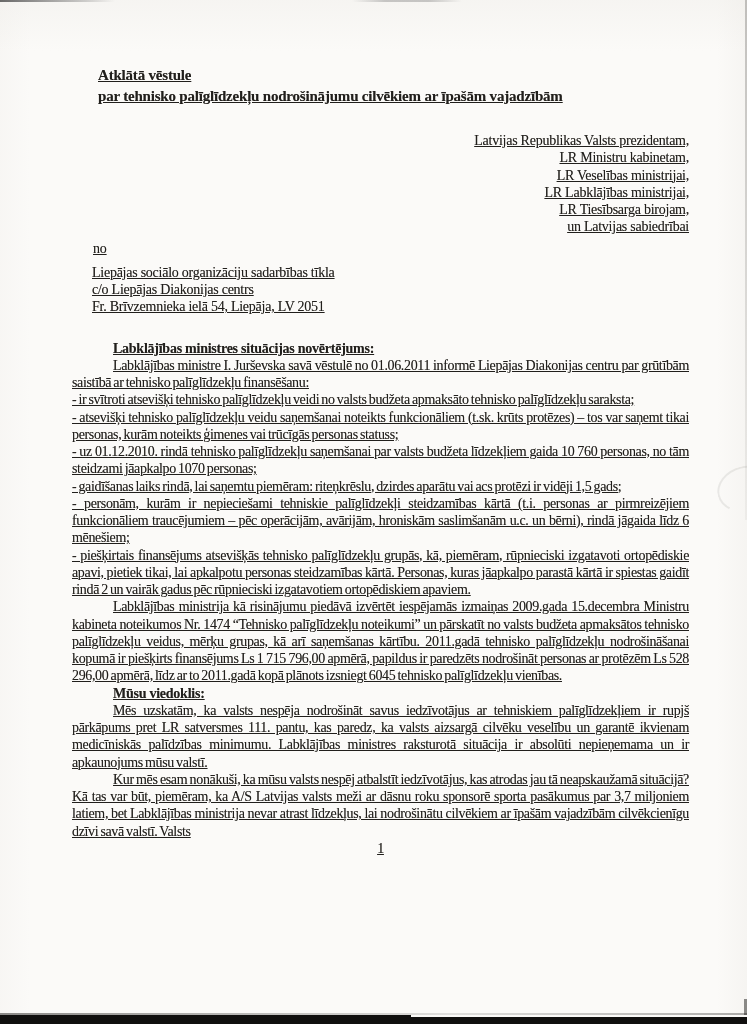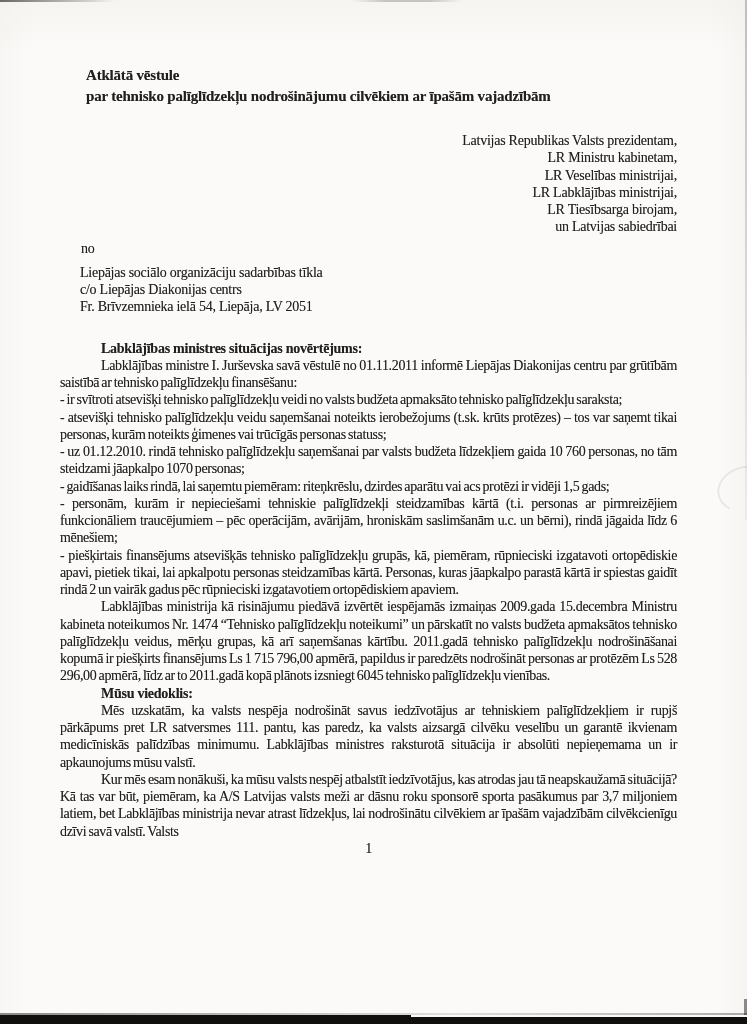--- a/index.html
+++ b/index.html
@@ -11,27 +11,28 @@
     background-color: #fbfaf8;
     background-image:
       linear-gradient(180deg, rgba(236,234,229,0.35), rgba(251,250,248,0) 5%),
       linear-gradient(90deg, rgba(240,238,234,0.30), rgba(251,250,248,0) 4%, rgba(251,250,248,0) 96%, rgba(238,236,232,0.40));
     overflow: hidden;
     font-family: "Liberation Serif", serif;
     color: #211f1c;
   }
   .content {
     position: absolute;
-    left: 60px;
+    left: 72px;
     top: 58px;
     width: 617px;
     font-size: 14px;
     line-height: 17.25px;
     letter-spacing: -0.25px;
     text-shadow: 0 0 0.6px rgba(60,55,48,0.50);
+    text-decoration: underline;
   }
   .title {
     margin: 7px 0 0 26px;
     font-weight: 700;
     font-size: 15px;
     line-height: 20.5px;
     letter-spacing: -0.2px;
   }
   .recipients { margin-top: 26px; text-align: right; }
   .from-label { margin: 4px 0 0 21px; }
@@ -119,23 +120,23 @@
     <div class="from-label">no</div>
 
     <div class="sender">
       <div>Liepājas sociālo organizāciju sadarbības tīkla</div>
       <div>c/o Liepājas Diakonijas centrs</div>
       <div>Fr. Brīvzemnieka ielā 54, Liepāja, LV 2051</div>
     </div>
 
     <div class="heading">Labklājības ministres situācijas novērtējums:</div>
 
-    <p class="para indent">Labklājības ministre I. Jurševska savā vēstulē no 01.11.2011 informē Liepājas Diakonijas centru par grūtībām saistībā ar tehnisko palīglīdzekļu finansēšanu:</p>
+    <p class="para indent">Labklājības ministre I. Jurševska savā vēstulē no 01.06.2011 informē Liepājas Diakonijas centru par grūtībām saistībā ar tehnisko palīglīdzekļu finansēšanu:</p>
     <p class="para">- ir svītroti atsevišķi tehnisko palīglīdzekļu veidi no valsts budžeta apmaksāto tehnisko palīglīdzekļu saraksta;</p>
-    <p class="para">- atsevišķi tehnisko palīglīdzekļu veidu saņemšanai noteikts ierobežojums (t.sk. krūts protēzes) – tos var saņemt tikai personas, kurām noteikts ģimenes vai trūcīgās personas statuss;</p>
+    <p class="para">- atsevišķi tehnisko palīglīdzekļu veidu saņemšanai noteikts funkcionāliem (t.sk. krūts protēzes) – tos var saņemt tikai personas, kurām noteikts ģimenes vai trūcīgās personas statuss;</p>
     <p class="para">- uz 01.12.2010. rindā tehnisko palīglīdzekļu saņemšanai par valsts budžeta līdzekļiem gaida 10 760 personas, no tām steidzami jāapkalpo 1070 personas;</p>
     <p class="para">- gaidīšanas laiks rindā, lai saņemtu piemēram: riteņkrēslu, dzirdes aparātu vai acs protēzi ir vidēji 1,5 gads;</p>
     <p class="para">- personām, kurām ir nepieciešami tehniskie palīglīdzekļi steidzamības kārtā (t.i. personas ar pirmreizējiem funkcionāliem traucējumiem – pēc operācijām, avārijām, hroniskām saslimšanām u.c. un bērni), rindā jāgaida līdz 6 mēnešiem;</p>
     <p class="para">- piešķirtais finansējums atsevišķās tehnisko palīglīdzekļu grupās, kā, piemēram, rūpnieciski izgatavoti ortopēdiskie apavi, pietiek tikai, lai apkalpotu personas steidzamības kārtā. Personas, kuras jāapkalpo parastā kārtā ir spiestas gaidīt rindā 2 un vairāk gadus pēc rūpnieciski izgatavotiem ortopēdiskiem apaviem.</p>
     <p class="para indent gap">Labklājības ministrija kā risinājumu piedāvā izvērtēt iespējamās izmaiņas 2009.gada 15.decembra Ministru kabineta noteikumos Nr. 1474 “Tehnisko palīglīdzekļu noteikumi” un pārskatīt no valsts budžeta apmaksātos tehnisko palīglīdzekļu veidus, mērķu grupas, kā arī saņemšanas kārtību. 2011.gadā tehnisko palīglīdzekļu nodrošināšanai kopumā ir piešķirts finansējums Ls 1 715 796,00 apmērā, papildus ir paredzēts nodrošināt personas ar protēzēm Ls 528 296,00 apmērā, līdz ar to 2011.gadā kopā plānots izsniegt 6045 tehnisko palīglīdzekļu vienības.</p>
 
     <div class="heading gap2">Mūsu viedoklis:</div>
 
     <p class="para indent">Mēs uzskatām, ka valsts nespēja nodrošināt savus iedzīvotājus ar tehniskiem palīglīdzekļiem ir rupjš pārkāpums pret LR satversmes 111. pantu, kas paredz, ka valsts aizsargā cilvēku veselību un garantē ikvienam medicīniskās palīdzības minimumu. Labklājības ministres raksturotā situācija ir absolūti nepieņemama un ir apkaunojums mūsu valstī.</p>
     <p class="para indent">Kur mēs esam nonākuši, ka mūsu valsts nespēj atbalstīt iedzīvotājus, kas atrodas jau tā neapskaužamā situācijā? Kā tas var būt, piemēram, ka A/S Latvijas valsts meži ar dāsnu roku sponsorē sporta pasākumus par 3,7 miljoniem latiem, bet Labklājības ministrija nevar atrast līdzekļus, lai nodrošinātu cilvēkiem ar īpašām vajadzībām cilvēkcienīgu dzīvi savā valstī. Valsts</p>

